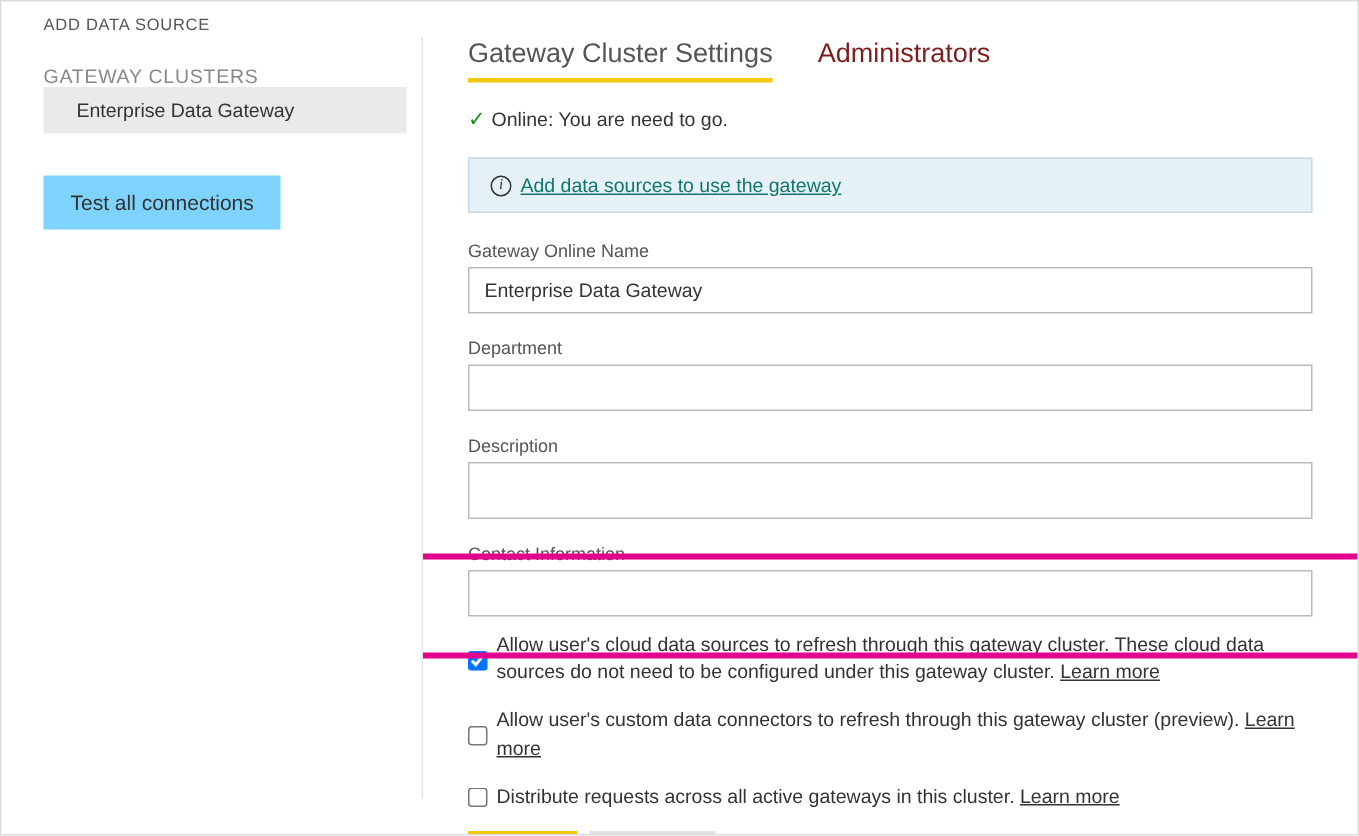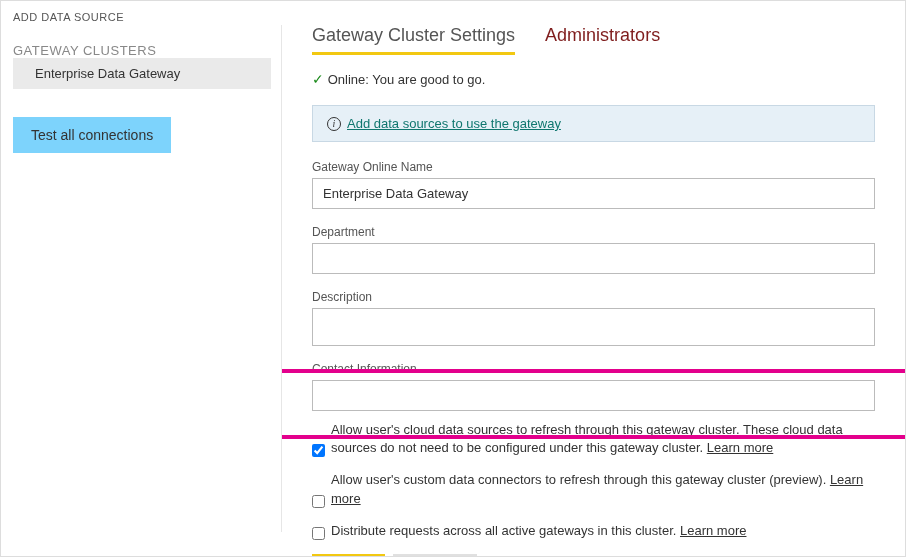--- a/index.html
+++ b/index.html
@@ -9,21 +9,21 @@
       color: #333;
       background: #fff;
       width: 906px;
       height: 557px;
       border: 1px solid #ddd;
       overflow: hidden;
       display: flex;
     }
     .sidebar {
       width: 280px;
-      padding: 10px 10px 10px 12px;
+      padding: 10px 10px 10px 28px;
       flex-shrink: 0;
     }
     .add-ds {
       font-size: 11px;
       letter-spacing: 0.5px;
       color: #555;
       margin-bottom: 20px;
     }
     .section-title {
       font-size: 13px;
@@ -132,21 +132,21 @@
       height: 38px;
     }
     .highlight-box {
       position: absolute;
       border: 4px solid #e3008c;
       pointer-events: none;
     }
     .main-wrap { position: relative; }
     .checkbox-row {
       display: flex;
-      align-items: flex-end;
+      align-items: center;
       gap: 6px;
       font-size: 13px;
       color: #333;
       margin-bottom: 14px;
       line-height: 1.4;
     }
     .checkbox-row input[type="checkbox"] {
       margin-top: 2px;
       width: 13px;
       height: 13px;
@@ -191,21 +191,21 @@
 <div class="vr"></div>
 
 <div class="main main-wrap">
   <div class="tabs">
     <div class="tab active">Gateway Cluster Settings</div>
     <div class="tab">Administrators</div>
   </div>
 
   <div class="status-line">
     <span class="check-icon">✓</span>
-    <span>Online: You are good to go.</span>
+    <span>Online: You are need to go.</span>
   </div>
 
   <div class="info-banner">
     <span class="info-icon">i</span>
     <a href="#">Add data sources to use the gateway</a>
   </div>
 
   <div class="field-label">Gateway Online Name</div>
   <input class="field-input" value="Enterprise Data Gateway" style="">
 

